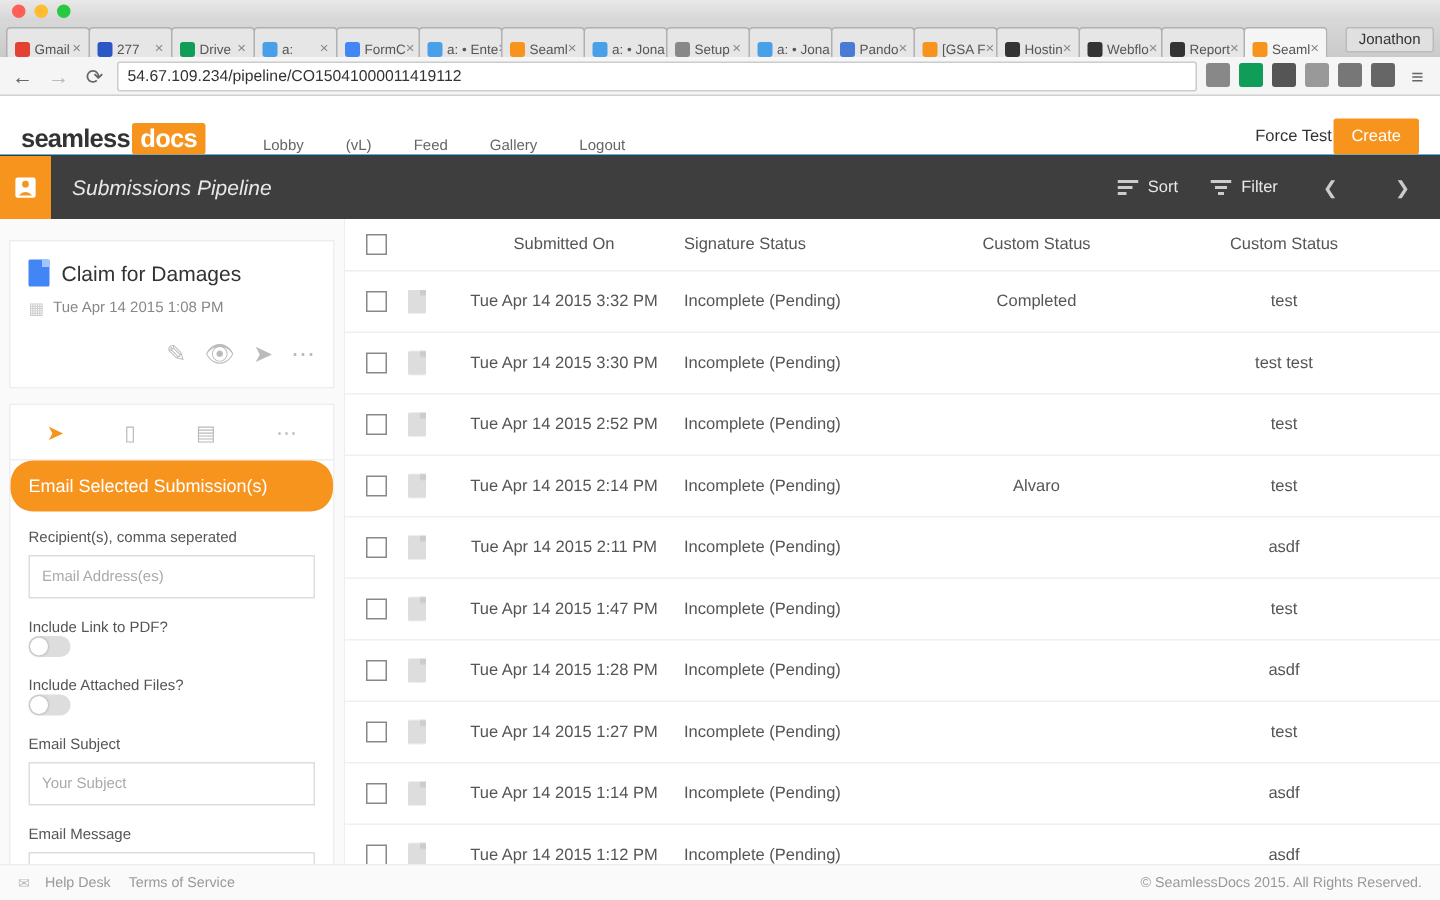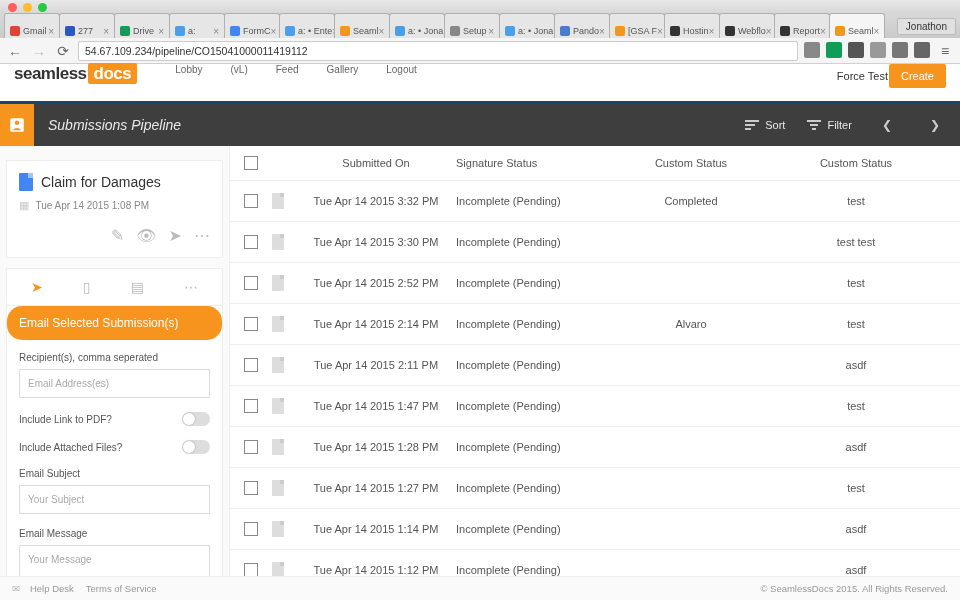--- a/index.html
+++ b/index.html
@@ -7,35 +7,35 @@
 
 
 .mac-chrome { height: 14px; background: linear-gradient(#e8e8e8, #d6d6d6); display: flex; align-items: center; padding: 0 8px; gap: 6px; }
 .mac-dot { width: 9px; height: 9px; border-radius: 50%; }
 .mac-red { background: #ff5f57; }
 .mac-yellow { background: #febc2e; }
 .mac-green { background: #28c840; }
 
 
 .tab-strip { height: 24px; background: linear-gradient(#d8d8d8, #cacaca); display: flex; align-items: flex-end; padding: 0 4px; }
-.browser-tab { height: 20px; background: #e6e6e6; border: 1px solid #b0b0b0; border-bottom: none; border-radius: 3px 3px 0 0; display: flex; align-items: flex-start; padding: 12px 5px; font-size: 9px; color: #555; margin-right: -1px; width: 56px; overflow: hidden; white-space: nowrap; cursor: pointer; }
+.browser-tab { height: 20px; background: #e6e6e6; border: 1px solid #b0b0b0; border-bottom: none; border-radius: 3px 3px 0 0; display: flex; align-items: flex-end; padding: 0 5px; font-size: 9px; color: #555; margin-right: -1px; width: 56px; overflow: hidden; white-space: nowrap; cursor: pointer; }
 .browser-tab.active { background: #f5f5f5; }
 .tab-favicon { width: 10px; height: 10px; margin-right: 3px; flex: 0 0 auto; border-radius: 2px; }
 .tab-close { margin-left: auto; color: #888; font-size: 10px; }
 .user-chip { margin-left: auto; font-size: 10px; color: #333; padding: 2px 8px; background: #e0e0e0; border: 1px solid #bbb; border-radius: 2px; align-self: center; cursor:pointer;}
 
 
 .url-bar { height: 26px; background: #f5f5f5; border-bottom: 1px solid #d0d0d0; display: flex; align-items: center; padding: 0 6px; gap: 6px; }
 .nav-btn { width: 18px; height: 18px; display: flex; align-items: center; justify-content: center; color: #666; cursor: pointer; font-size: 14px; }
 .url-input { flex: 1; height: 20px; border: 1px solid #ccc; border-radius: 2px; padding: 0 6px; font-size: 10.5px; color: #333; }
 .ext-icons { display: flex; gap: 6px; }
 .ext-icon { width: 16px; height: 16px; background: #888; border-radius: 2px; }
 
 
-.app-header { height: 40px; background: #fff; border-bottom: 3px solid #0c4a6e; display: flex; align-items: flex-start; padding: 0 14px; }
+.app-header { height: 40px; background: #fff; border-bottom: 1px solid #0c4a6e; display: flex; align-items: flex-end; padding: 0 14px; }
 .logo { font-size: 17px; font-weight: bold; color: #333; letter-spacing: -0.5px; }
 .logo .docs { background: #f7941e; color: #fff; padding: 1px 6px; border-radius: 2px; margin-left: 1px; }
 .app-nav { display: flex; gap: 28px; margin-left: 38px; }
 .app-nav a { font-size: 10px; color: #666; text-decoration: none; cursor: pointer; }
 .header-right { margin-left: auto; display: flex; align-items: center; gap: 1px; }
 .force-test { font-size: 11px; color: #333; cursor:pointer;}
 .create-btn { background: #f7941e; color: #fff; border: none; padding: 6px 12px; font-size: 11px; border-radius: 2px; cursor: pointer; }
 
 
 .subheader { height: 42px; background: #3e3e3e; display: flex; align-items: center; color: #e8e8e8; padding: 0 12px; }
@@ -60,21 +60,21 @@
 
 .side-tabs { background: #fff; border: 1px solid #eee; margin: 0 6px; }
 .tab-icons { display: flex; justify-content: space-around; padding: 10px 4px; border-bottom: 1px solid #eee; }
 .tab-icon { color: #bbb; cursor: pointer; font-size:14px;}
 .tab-icon.active { color: #f7941e; }
 .email-header { background: #f7941e; color: #fff; padding: 10px 12px; font-size: 12px; border-radius: 15px; }
 .form-body { padding: 12px; }
 .form-label { font-size: 10px; color: #555; margin-bottom: 6px; display: block; }
 .form-input { width: 100%; border: 1px solid #ddd; padding: 8px; font-size: 10px; color: #333; margin-bottom: 14px; }
 .form-input::placeholder { color: #aaa; }
-.toggle-row { display: flex; justify-content: space-between; align-items: center; font-size: 10px; color: #555; margin-bottom: 14px; }
+.toggle-row { display: flex; justify-content: space-between; font-size: 10px; color: #555; margin-bottom: 14px; flex-direction: column; }
 .toggle { width: 28px; height: 14px; background: #ddd; border-radius: 8px; position: relative; cursor:pointer;}
 .toggle::after { content: ""; width: 12px; height: 12px; background: #fff; border-radius: 50%; position: absolute; top: 1px; left: 1px; box-shadow: 0 0 2px rgba(0,0,0,0.3); }
 
 
 .table-wrap { flex: 1; overflow-y: auto; }
 .table-header { display: flex; align-items: center; padding: 10px 14px; border-bottom: 1px solid #eee; font-size: 11px; color: #555; font-weight: 500; position:sticky; top:0; background:#fff;}
 .row { display: flex; align-items: center; padding: 12px 14px; border-bottom: 1px solid #f0f0f0; font-size: 11px; color: #555; }
 .col-check { width: 28px; }
 .col-doc { width: 24px; }
 .col-date { width: 160px; text-align:center;}

